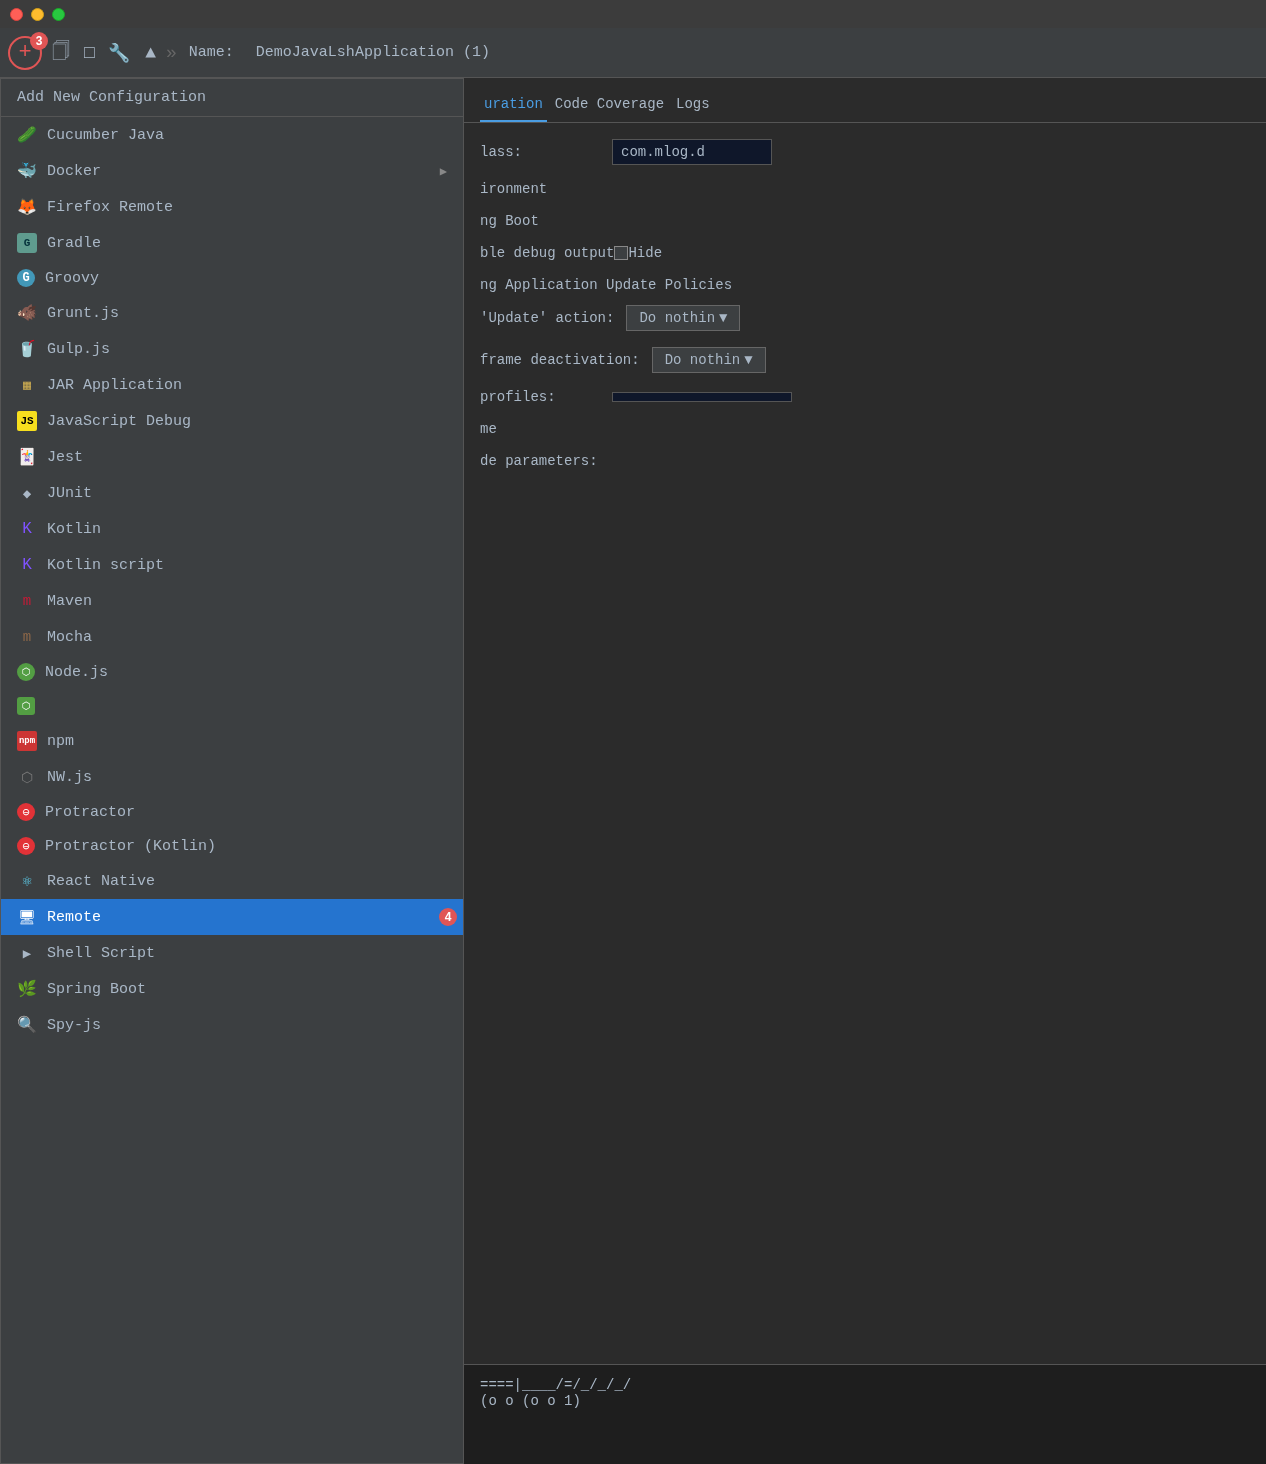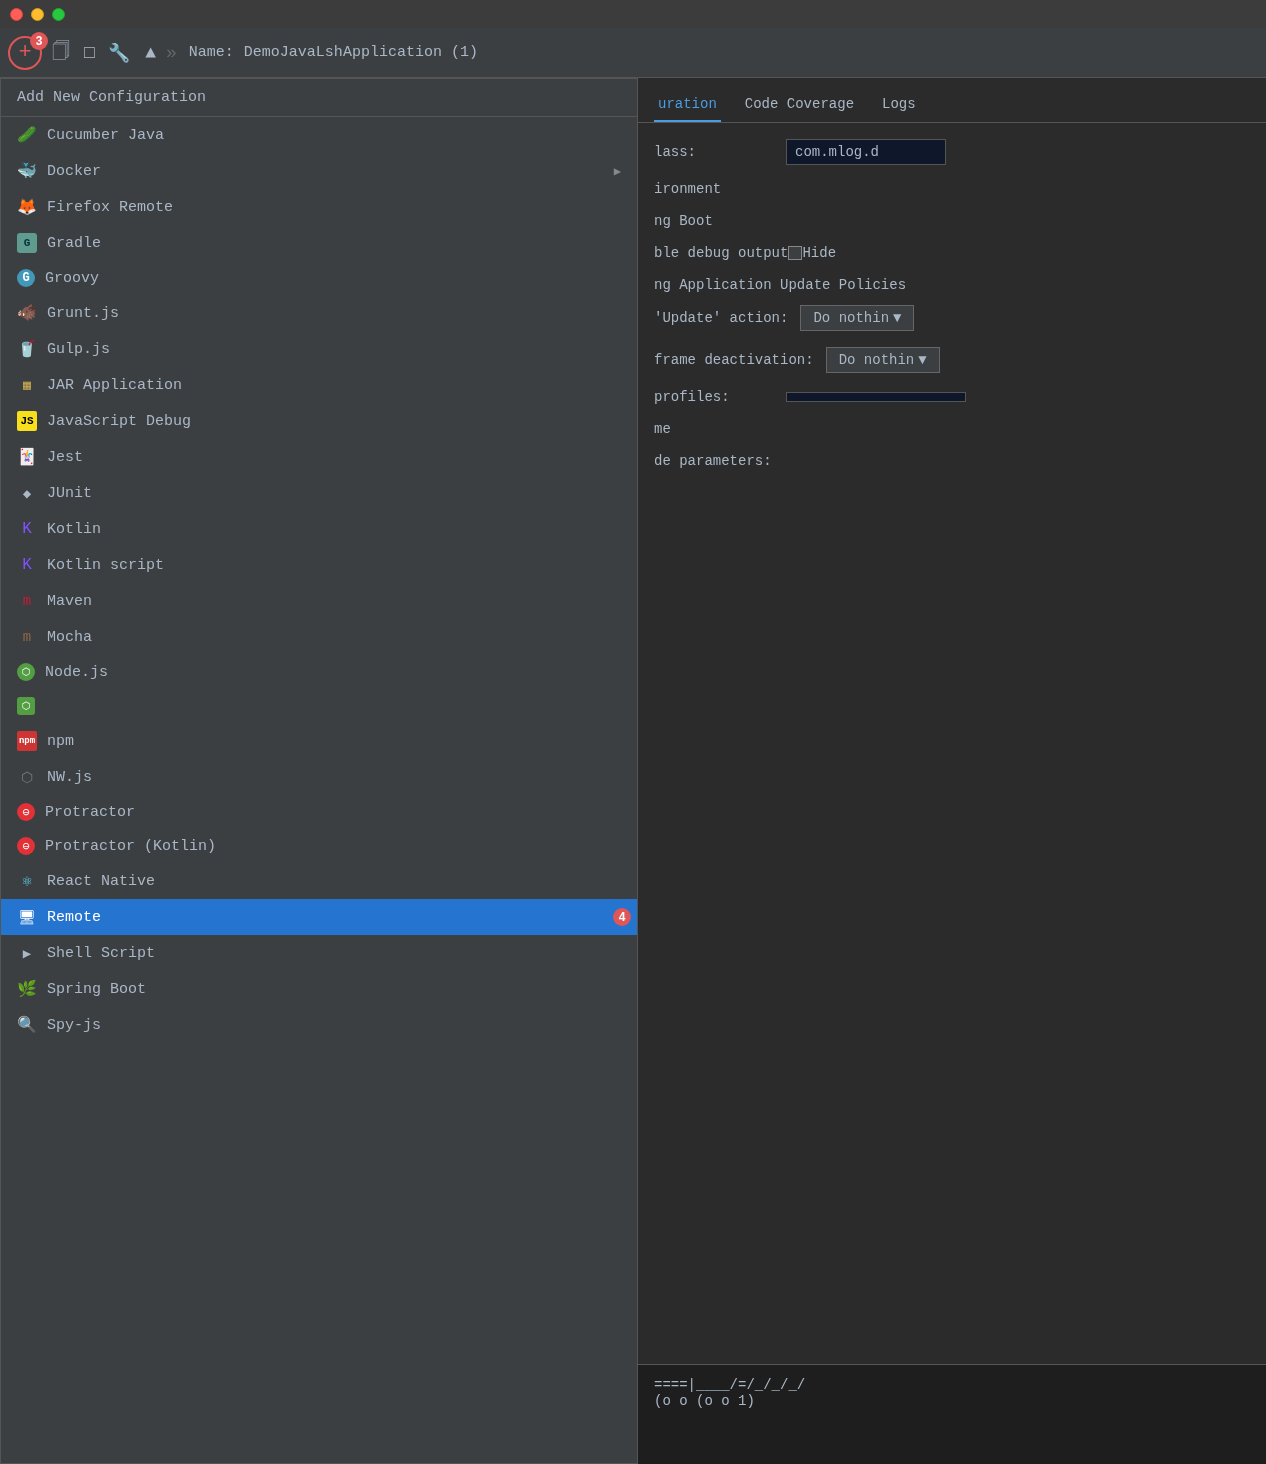--- a/index.html
+++ b/index.html
@@ -96,32 +96,32 @@
       color: #a9b7c6;
       font-family: 'Courier New', monospace;
       font-size: 15px;
       margin-left: 6px;
     }
 
     .config-name {
       color: #a9b7c6;
       font-family: 'Courier New', monospace;
       font-size: 15px;
-      margin-left: 4px;
+      margin-left: 16px;
     }
 
     
     .main-layout {
       display: flex;
       height: calc(1464px - 28px - 50px);
     }
 
     
     .dropdown-panel {
-      width: 638px;
+      width: 464px;
       background: #3c3f41;
       border: 1px solid #555;
       display: flex;
       flex-direction: column;
       flex-shrink: 0;
       position: relative;
     }
 
     .add-new-config {
       padding: 10px 16px;
@@ -199,21 +199,21 @@
       overflow: hidden;
     }
 
     .right-header {
       padding: 10px 16px 0;
       border-bottom: 1px solid #555;
     }
 
     .right-tabs {
       display: flex;
-      gap: 20px;
+      gap: 4px;
     }
 
     .right-tab {
       padding: 8px 4px;
       font-family: 'Courier New', monospace;
       font-size: 14px;
       color: #a9b7c6;
       cursor: pointer;
       border-bottom: 2px solid transparent;
     }

